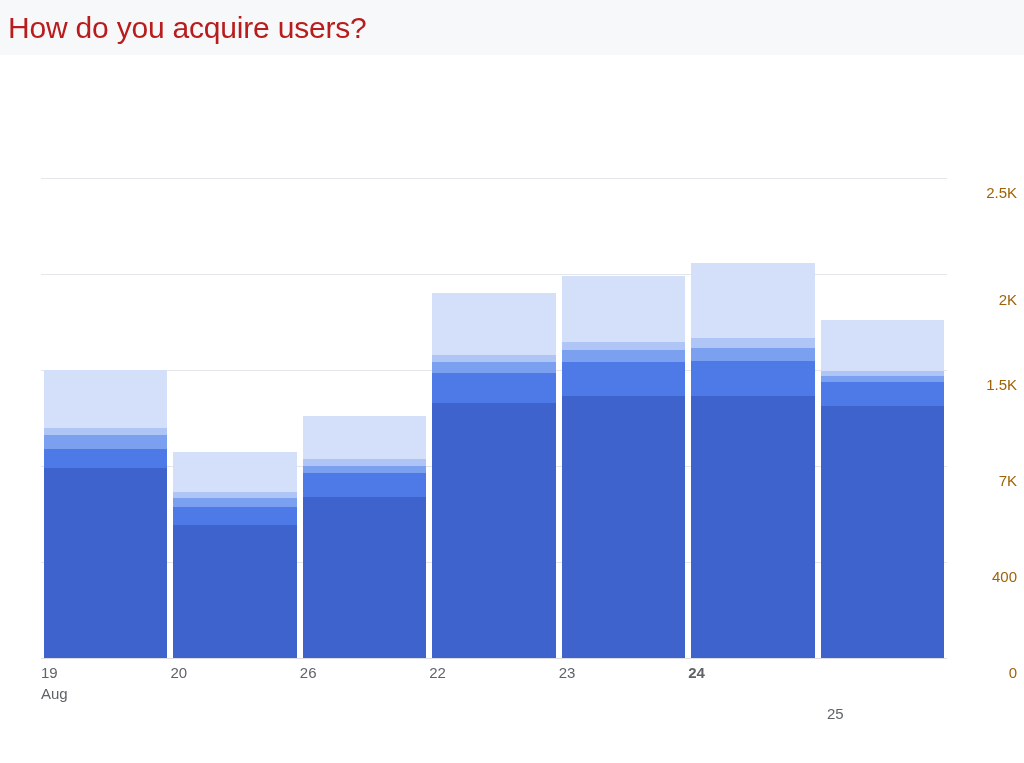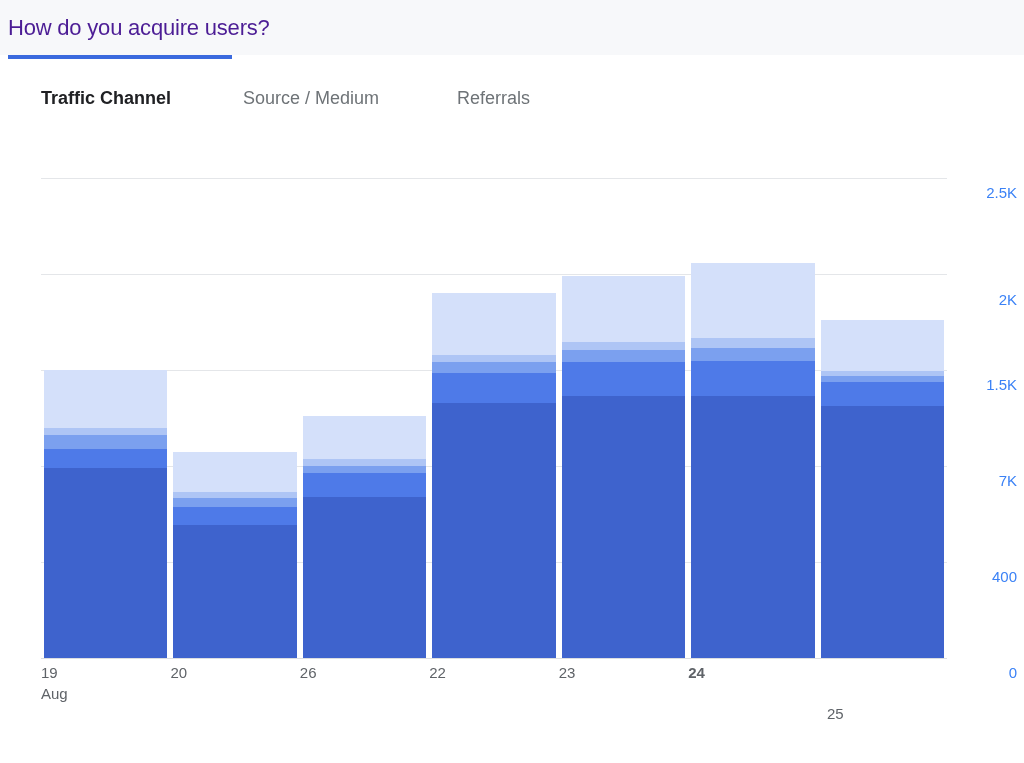--- a/index.html
+++ b/index.html
@@ -23,23 +23,23 @@
   .header {
     position: absolute;
     left: 0; top: 0;
     width: 1024px; height: 55px;
     background: #f7f8fa;
     display: flex;
     align-items: center;
   }
   .header-title {
     padding-left: 8px;
-    font-size: 22px;
+    font-size: 30px;
     font-weight: 400;
-    color: #4c1d95;
+    color: #b91c1c;
     letter-spacing: -0.2px;
     white-space: nowrap;
   }
 
   
   .tabbar {
     position: absolute;
     left: 0; top: 55px;
     width: 1024px; height: 82px;
     background: #ffffff;
@@ -94,21 +94,21 @@
     height: 1px;
     background: #e4e6e9;
   }
   .gridline.axis-zero { background: #dcdee1; }
 
   .ytick {
     position: absolute;
     left: 955px;
     width: 62px;
     font-size: 15px;
-    color: #3b82f6;
+    color: #a16207;
     text-align: right;
     transform: translateY(-50%);
     white-space: nowrap;
   }
 
   .bars {
     position: absolute;
     left: 0; top: 0;
     width: 906px; height: 480px;
   }
@@ -141,28 +141,20 @@
 </style>
 </head>
 <body>
 
 <div id="page">
 
   <div class="header">
     <div class="header-title">How do you acquire users?</div>
   </div>
 
-  <div class="tabbar">
-    <div class="tab-accent"></div>
-    <div class="tabs" id="tabs-container">
-        <div class="tab tab-0 active">Traffic Channel</div>
-        <div class="tab tab-1">Source / Medium</div>
-        <div class="tab tab-2">Referrals</div>
-      </div>
-  </div>
 
   <div class="chart-wrap">
 
     <div class="plot" id="plot">
       <div id="gridlines">
           <div class="gridline axis-zero" style="top: 480px;"></div>
           <div class="gridline" style="top: 384px;"></div>
           <div class="gridline" style="top: 288px;"></div>
           <div class="gridline" style="top: 192px;"></div>
           <div class="gridline" style="top: 96px;"></div>

